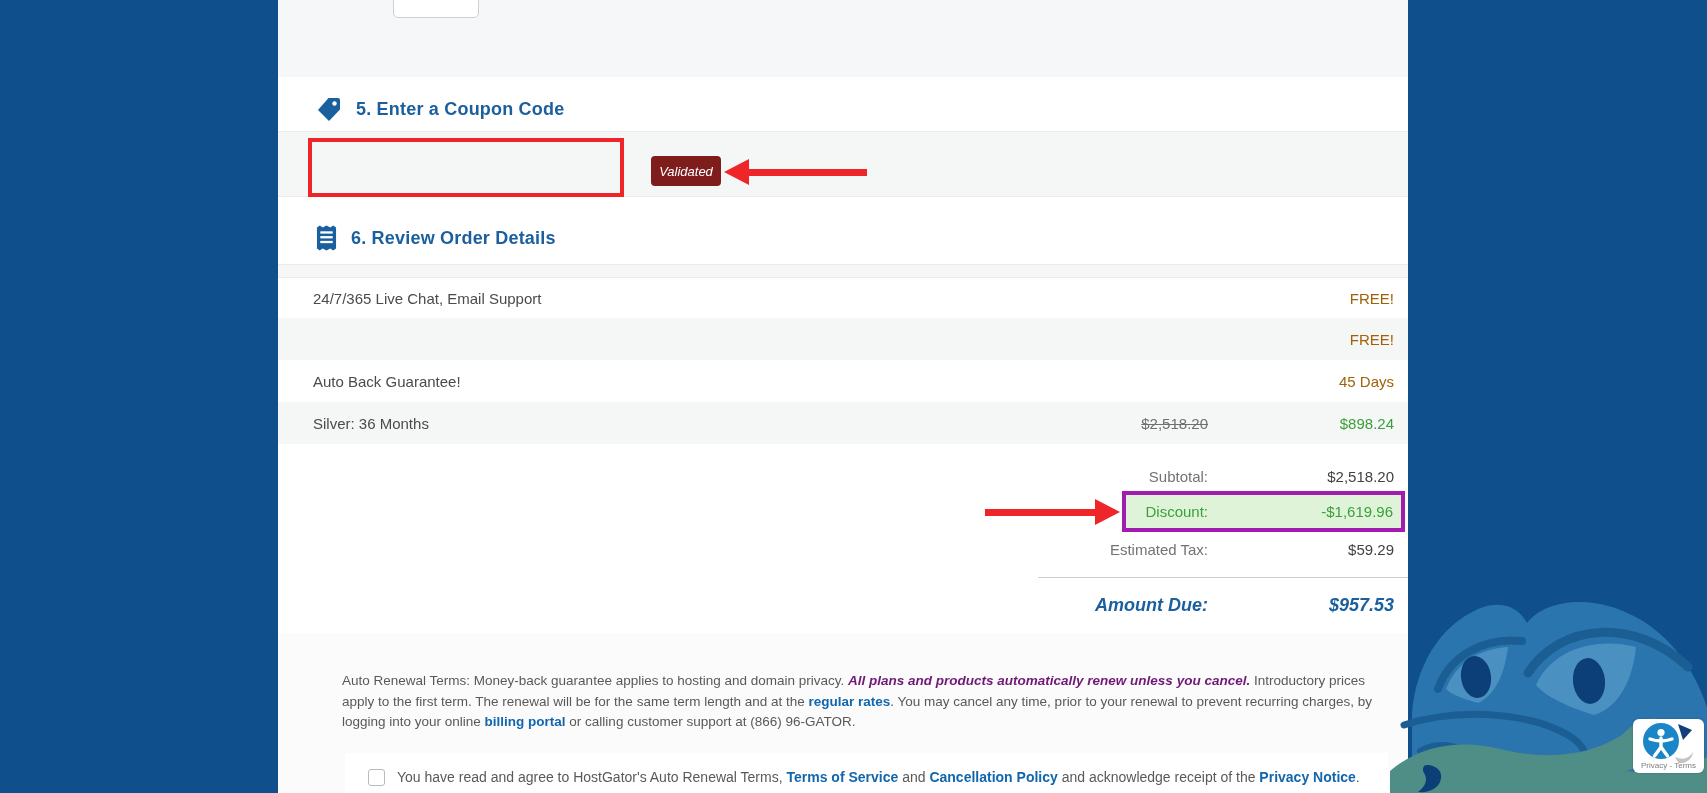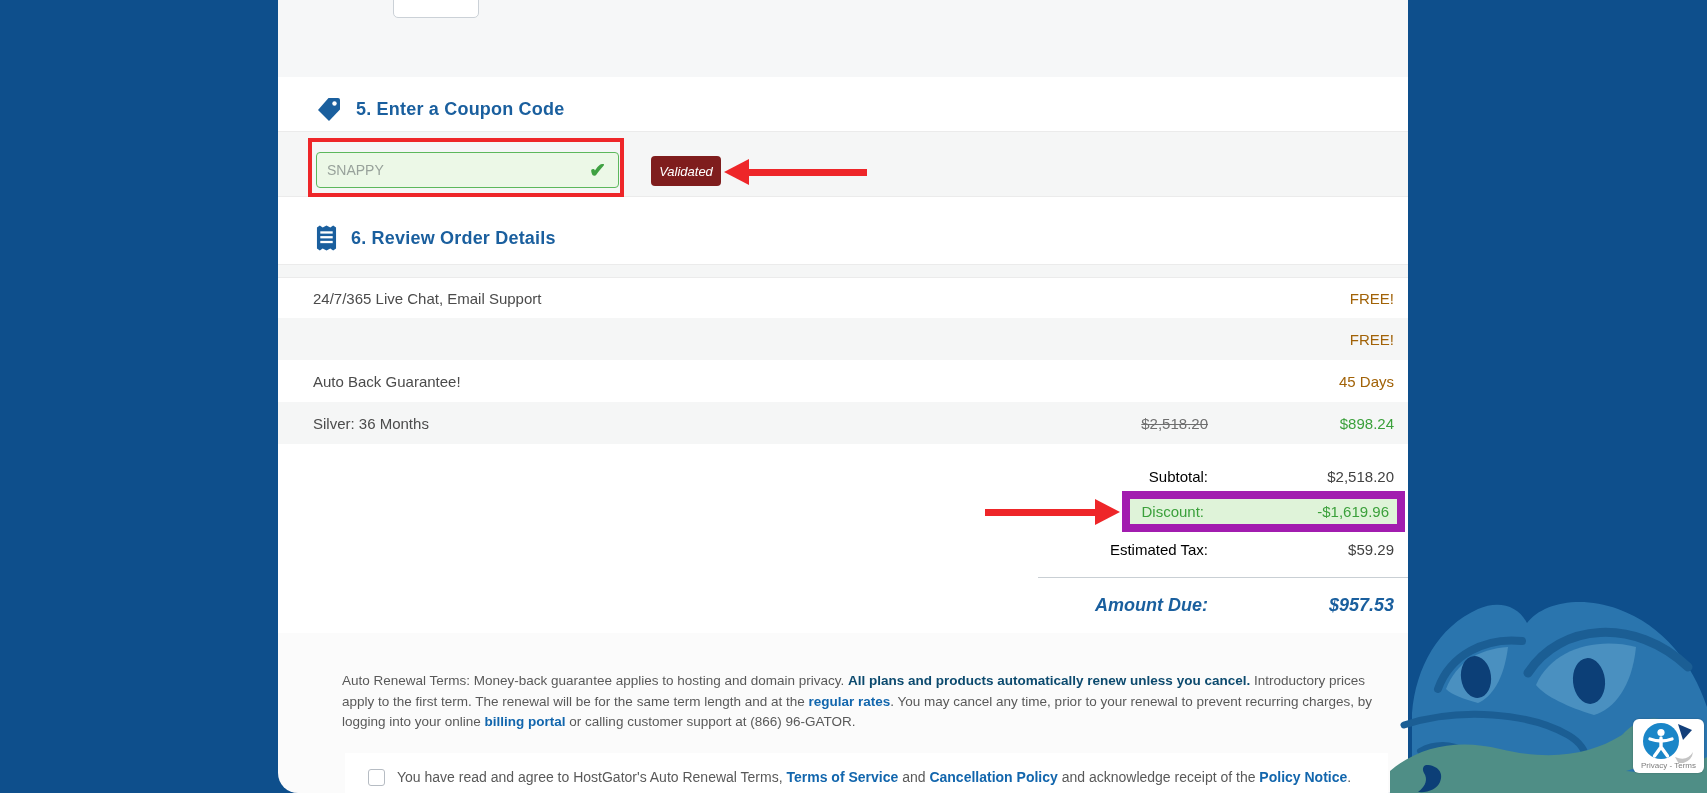--- a/index.html
+++ b/index.html
@@ -1,18 +1,18 @@
 <!DOCTYPE html>
 <html><head>
 <meta charset="utf-8">
 <style>
   html,body{margin:0;padding:0;background:#0e4f8c;}
   .page{position:relative;width:1707px;height:793px;overflow:hidden;
         font-family:"Liberation Sans",sans-serif;background:#0e4f8c;}
-  .content{position:absolute;left:278px;top:0;width:1130px;height:793px;background:#fbfbfb;border-radius:20px;}
+  .content{position:absolute;left:278px;top:0;width:1130px;height:793px;background:#fbfbfb;}
   .top-strip{position:absolute;left:0;top:0;width:1130px;height:77px;background:#f6f7f8;}
   .partial-input{position:absolute;left:115px;top:-20px;width:86px;height:38px;background:#fff;
                  border:1px solid #cbd1d7;border-radius:5px;box-sizing:border-box;}
   .card{position:absolute;left:0;top:77px;width:1130px;height:556px;background:#fff;}
   .sec-head{position:absolute;left:38px;display:flex;align-items:center;gap:14px;}
   .sec-head .t{font-size:18px;font-weight:bold;color:#1a5f9e;letter-spacing:.2px;}
   .stripe{position:absolute;left:0;width:1130px;background:#f5f6f6;
           border-top:1px solid #ebebeb;border-bottom:1px solid #ebebeb;box-sizing:border-box;}
   .ann-box{position:absolute;border:4px solid #ee2629;box-sizing:border-box;z-index:4;}
   .coupon-input{position:absolute;left:38px;top:75px;width:303px;height:36px;background:#ecf8e7;
@@ -30,34 +30,34 @@
   .row{position:absolute;left:0;width:1130px;}
   .row .lbl{position:absolute;left:35px;top:0;bottom:0;display:flex;align-items:center;
             font-size:15px;color:#4b4b4b;}
   .row .val{position:absolute;right:14px;top:0;bottom:0;display:flex;align-items:center;
             font-size:15px;color:#a16207;}
   .row .old{position:absolute;right:200px;top:0;bottom:0;display:flex;align-items:center;
             font-size:15px;color:#6f6f6f;text-decoration:line-through;}
   .row .new{color:#3ba03b;}
   .tline{position:absolute;width:1130px;left:0;}
   .tline .lbl{position:absolute;right:200px;top:0;bottom:0;display:flex;align-items:center;
-              font-size:15px;color:#000000;}
+              font-size:15px;color:#737373;}
   .tline .val{position:absolute;right:14px;top:0;bottom:0;display:flex;align-items:center;
               font-size:15px;color:#424242;}
   .discount-box{position:absolute;left:844px;top:414px;width:283px;height:41px;background:#dff3d9;
-                border:8px solid #a21caf;box-sizing:border-box;z-index:4;}
+                border:4px solid #a21caf;box-sizing:border-box;z-index:4;}
   .discount-box .lbl{position:absolute;right:193px;top:0;bottom:0;display:flex;align-items:center;
                      font-size:15px;color:#3ba03b;}
   .discount-box .val{position:absolute;right:8px;top:0;bottom:0;display:flex;align-items:center;
                      font-size:15px;color:#3ba03b;}
   .divider{position:absolute;left:760px;top:500px;width:370px;height:1px;background:#c9cfd4;}
   .due .lbl,.due .val{font-weight:bold;color:#1a5f9e !important;font-size:18px !important;}
   .terms{position:absolute;left:64px;top:671px;width:1046px;font-size:13.5px;line-height:20.5px;
          color:#595959;}
-  .terms b{color:#0c4a6e;}
+  .terms b{color:#701a75;font-style:italic;}
   .lnk{color:#1266ad;font-weight:bold;cursor:pointer;}
   .agree-panel{position:absolute;left:67px;top:753px;width:1043px;height:40px;background:#fff;}
   .agree-check{position:absolute;left:90px;top:769px;width:17px;height:17px;background:#fff;
                border:1px solid #b6bcc3;border-radius:3px;box-sizing:border-box;}
   .agree-text{position:absolute;left:119px;top:766px;width:990px;font-size:14px;line-height:22px;
               color:#595959;}
   .a11y{position:absolute;left:1633px;top:719px;width:71px;height:54px;background:#fff;
         border-radius:6px;z-index:8;box-shadow:0 0 2px rgba(0,0,0,.25);}
   .a11y .cap{position:absolute;left:0;right:0;bottom:3px;text-align:center;font-size:8px;color:#7d7d7d;}
   .mascot{position:absolute;left:1390px;top:575px;width:317px;height:218px;z-index:1;}
@@ -96,24 +96,20 @@
           <path fill="#1a5f9e" d="M12.5 2 H22 a2 2 0 0 1 2 2 v9.5 L13 25 2 14 Z"></path>
           <circle cx="18.5" cy="7.5" r="2.2" fill="#fff"></circle>
         </svg>
         <span class="t">5. Enter a Coupon Code</span>
       </div>
 
       <div class="stripe" style="top:54px;height:66px;"></div>
 
       <div class="ann-box" style="left:30px;top:61px;width:316px;height:59px;"></div>
 
-      <div class="coupon-input">
-        <span class="val">SNAPPY</span>
-        <span class="chk">✔</span>
-      </div>
 
       <div class="validated">Validated</div>
 
       <div class="arr-head-left" style="left:446px;top:82px;"></div>
       <div class="arr-shaft" style="left:471px;top:92px;width:118px;height:7px;"></div>
 
       <div class="sec-head" style="top:146px;height:30px;">
         <svg width="21" height="26" viewBox="0 0 22 26">
           <path fill="#1a5f9e" d="M1,2 L4,0 L7,2 L11,0 L15,2 L18,0 L21,2 L21,24 L18,26 L15,24 L11,26 L7,24 L4,26 L1,24 Z"></path>
           <rect x="4.5" y="6" width="13" height="2.4" fill="#fff"></rect>
@@ -167,21 +163,21 @@
       </div>
     </div>
 
     <div class="terms">
       <span>Auto Renewal Terms: Money-back guarantee applies to hosting and domain privacy. </span><b>All plans and products automatically renew unless you cancel.</b><span> Introductory prices apply to the first term. The renewal will be for the same term length and at the </span><span class="lnk">regular rates</span><span>. You may cancel any time, prior to your renewal to prevent recurring charges, by logging into your online </span><span class="lnk">billing portal</span><span> or calling customer support at (866) 96-GATOR.</span>
     </div>
 
     <div class="agree-panel"></div>
     <div class="agree-check"></div>
     <div class="agree-text">
-      <span>You have read and agree to HostGator's Auto Renewal Terms, </span><span class="lnk">Terms of Service</span><span> and </span><span class="lnk">Cancellation Policy</span><span> and acknowledge receipt of the </span><span class="lnk">Policy Notice</span><span>.</span>
+      <span>You have read and agree to HostGator's Auto Renewal Terms, </span><span class="lnk">Terms of Service</span><span> and </span><span class="lnk">Cancellation Policy</span><span> and acknowledge receipt of the </span><span class="lnk">Privacy Notice</span><span>.</span>
     </div>
   </div>
 
   <div class="a11y">
     <svg width="71" height="44" viewBox="0 0 71 44">
       <polygon points="45,5 59,11 50,21" fill="#123f7a"></polygon>
       <path d="M42,38 Q54,43 60,33 Q59,43 46,45 Z" fill="#c4c4c4"></path>
       <circle cx="28" cy="22" r="18" fill="#1a86c8"></circle>
       <circle cx="28" cy="13.5" r="3.6" fill="#fff"></circle>
       <path d="M17,20 Q28,24 39,20" stroke="#fff" stroke-width="3.4" fill="none" stroke-linecap="round"></path>

